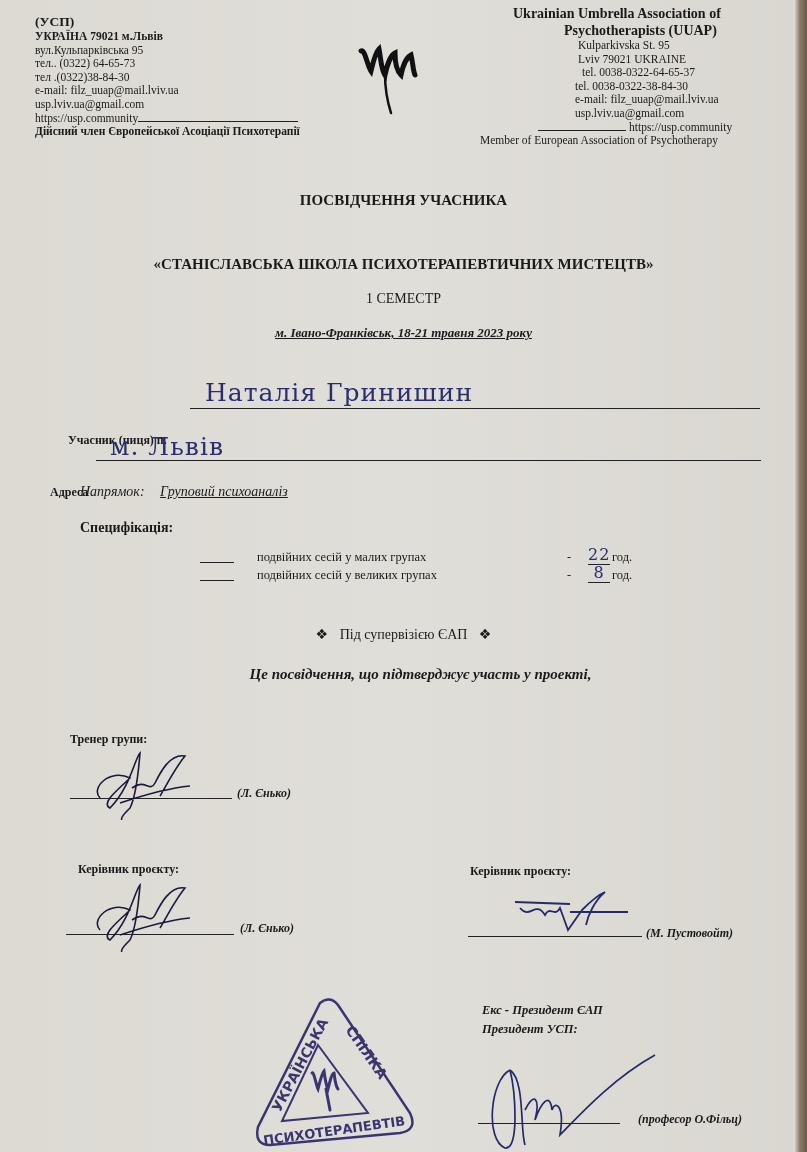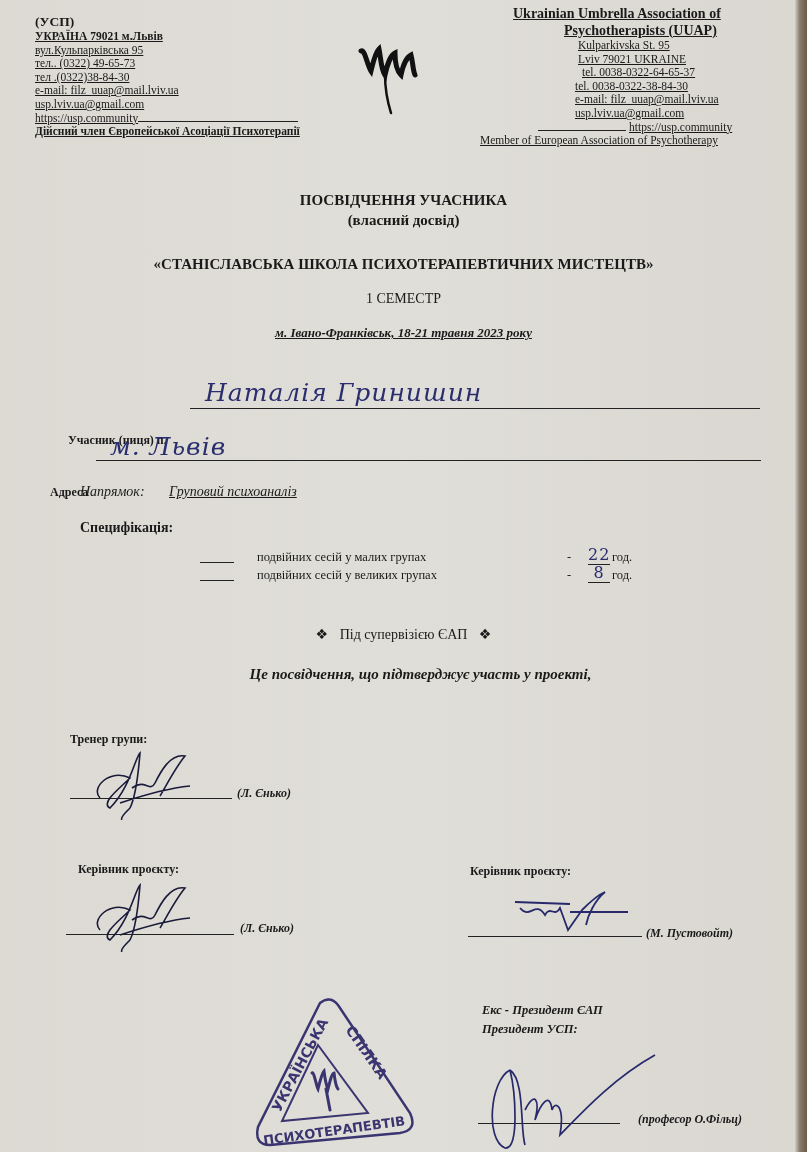--- a/index.html
+++ b/index.html
@@ -8,47 +8,47 @@
     background: linear-gradient(90deg, #dcdad3 0%, #e0ded8 50%, #d9d7d0 100%);
     font-family: "Liberation Serif", serif; color:#1a1a1a;
   }
   .edge { position:absolute; top:0; right:0; width:12px; height:1152px;
     background: linear-gradient(90deg, #cfcdc6 0%, #8a7a6a 40%, #6b5a4a 100%); }
   .abs { position:absolute; }
   .hdr-l { left:35px; top:14px; font-size:11.5px; line-height:13.6px; }
   .hdr-l .org { font-weight:bold; font-size:13.5px; line-height:16px; }
   .hdr-r { left:480px; top:6px; font-size:11.5px; line-height:13.6px; }
   .hdr-r .org { font-weight:bold; font-size:14px; line-height:16.5px; }
-  .line { white-space:nowrap;text-decoration:underline; }
+  .line { white-space:nowrap; }
   .logo { left:355px; top:35px; width:70px; height:80px; }
   .center { left:0; width:807px; text-align:center; }
   .t1 { top:190px; font-weight:bold; font-size:15px; line-height:20px; }
   .t2 { top:256px; font-weight:bold; font-size:15px; }
   .t3 { top:291px; font-weight:normal; font-size:14px; }
   .t4 { top:325px; font-weight:bold; font-style:italic; font-size:13px; text-decoration:underline;text-align:center; }
   .field-label { font-weight:bold; font-size:12px;margin-top:37px; }
   .uline { border-bottom:1px solid #222; }
-  .hand { font-family:"DejaVu Serif", serif; font-style:italic; color:#2a2d6e; font-size:22px; letter-spacing:1px; }
+  .hand { font-family:"DejaVu Serif", serif; color:#2a2d6e; font-size:22px; letter-spacing:1px; }
   .spec { font-size:12.5px;margin-top:12px; }
   .sup { top:626px; font-size:14px; }
   .note { top:663px; font-weight:bold; font-style:italic; font-size:15px; line-height:22px;margin-left:17px; }
   .sign-label { font-weight:bold; font-size:12px; }
   .sign-name { font-weight:bold; font-style:italic; font-size:12px; }
   .sig-svg { position:absolute; }
 </style>
 </head>
 <body>
 
 <div class="edge"></div>
 
 <div class="abs hdr-l">
   <div class="org">(УСП)</div>
   <div class="line" style="font-weight:bold">УКРАЇНА 79021  м.Львів</div>
   <div class="line">вул.Кульпарківська 95</div>
-  <div class="line">тел.. (0322) 49-65-73</div>
+  <div class="line">тел.. (0322) 64-65-73</div>
   <div class="line">тел .(0322)38-84-30</div>
   <div class="line">e-mail: filz_uuap@mail.lviv.ua</div>
   <div class="line">usp.lviv.ua@gmail.com</div>
   <div class="line"><span>https://usp.community</span><span style="display:inline-block;width:160px;border-bottom:1px solid #222;"></span></div>
   <div class="line" style="font-weight:bold">Дійсний член Європейської Асоціації Психотерапії</div>
 </div>
 
 <svg class="abs logo" viewBox="0 0 70 80">
   <path d="M6 16 C10 14 12 30 16 36 C18 28 20 18 24 14 C26 24 26 34 30 40 C32 30 36 20 40 18 C40 28 42 36 46 40 C48 30 52 22 56 20 C58 28 58 36 60 40" fill="none" stroke="#111" stroke-width="5" stroke-linecap="round"></path>
   <path d="M30 40 C30 55 32 65 36 78" fill="none" stroke="#111" stroke-width="2.5" stroke-linecap="round"></path>
@@ -62,37 +62,36 @@
   <div class="line" style="padding-left:102px">tel. 0038-0322-64-65-37</div>
   <div class="line" style="padding-left:95px">tel. 0038-0322-38-84-30</div>
   <div class="line" style="padding-left:95px">e-mail: filz_uuap@mail.lviv.ua</div>
   <div class="line" style="padding-left:95px">usp.lviv.ua@gmail.com</div>
   <div class="line" style="padding-left:58px"><span style="display:inline-block;width:88px;border-bottom:1px solid #222;margin-right:3px"></span><span>https://usp.community</span></div>
   <div class="line">Member of European Association of Psychotherapy</div>
 </div>
 
 <div class="abs center t1">
   <div>ПОСВІДЧЕННЯ УЧАСНИКА</div>
-  <div>(власний досвід)</div>
 </div>
 <div class="abs center t2">«СТАНІСЛАВСЬКА ШКОЛА ПСИХОТЕРАПЕВТИЧНИХ МИСТЕЦТВ»</div>
 <div class="abs center t3">1 СЕМЕСТР</div>
 <div class="abs center t4">м. Івано-Франківськ, 18-21 травня 2023 року</div>
 
 <div class="abs field-label" style="left:68px;top:396px">Учасник (ниця) п.</div>
 <div class="abs uline" style="left:190px;top:408px;width:570px;height:0"></div>
 <div class="abs hand" style="left:205px;top:378px;font-size:25px">Наталія Гринишин</div>
 
 <div class="abs field-label" style="left:50px;top:448px">Адреса</div>
 <div class="abs uline" style="left:96px;top:460px;width:665px;height:0"></div>
 <div class="abs hand" style="left:110px;top:432px;font-size:25px">м. Львів</div>
 
 <div class="abs" style="left:80px;top:484px;font-style:italic;font-size:14px">
   <span>Напрямок:</span>
-  <span style="text-decoration:underline;margin-left:21px">Груповий психоаналіз</span>
+  <span style="text-decoration:underline;margin-left:12px">Груповий психоаналіз</span>
 </div>
 
 <div class="abs" style="left:80px;top:520px;font-weight:bold;font-size:14px">Специфікація:</div>
 <div class="abs spec" style="left:200px;top:538px;width:460px">
   <span style="display:inline-block;width:34px;border-bottom:1px solid #222;position:relative;top:2px"></span>
   <span style="position:absolute;left:57px">подвійних сесій у малих групах</span>
   <span style="position:absolute;left:367px">-</span>
   <span class="hand" style="position:absolute;left:388px;top:-5px;font-size:16px;border-bottom:1px solid #222;width:22px;text-align:center;font-style:normal">22</span>
   <span style="position:absolute;left:412px">год.</span>
 </div>

